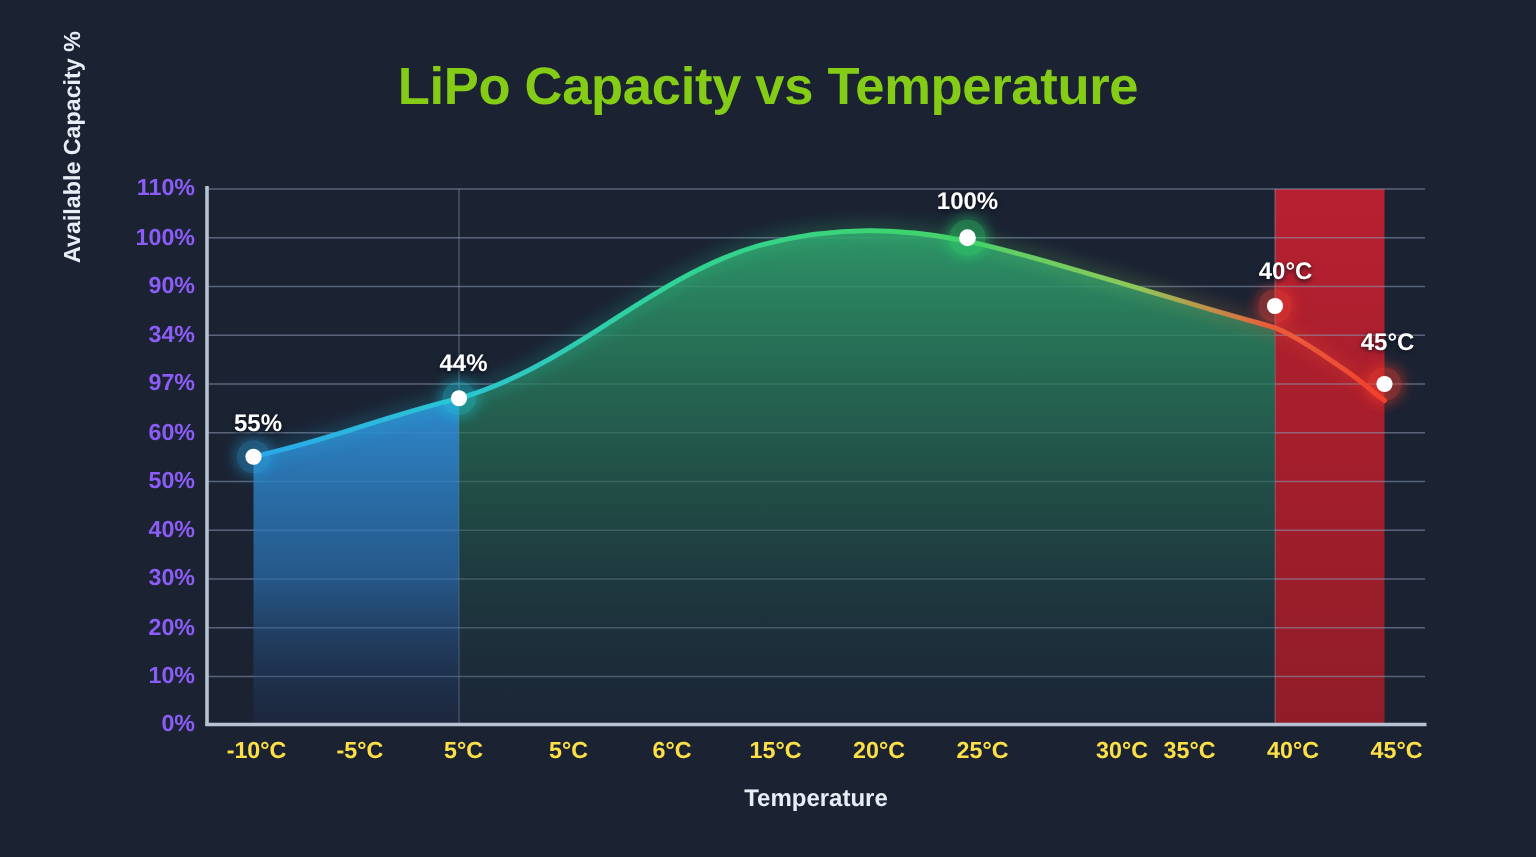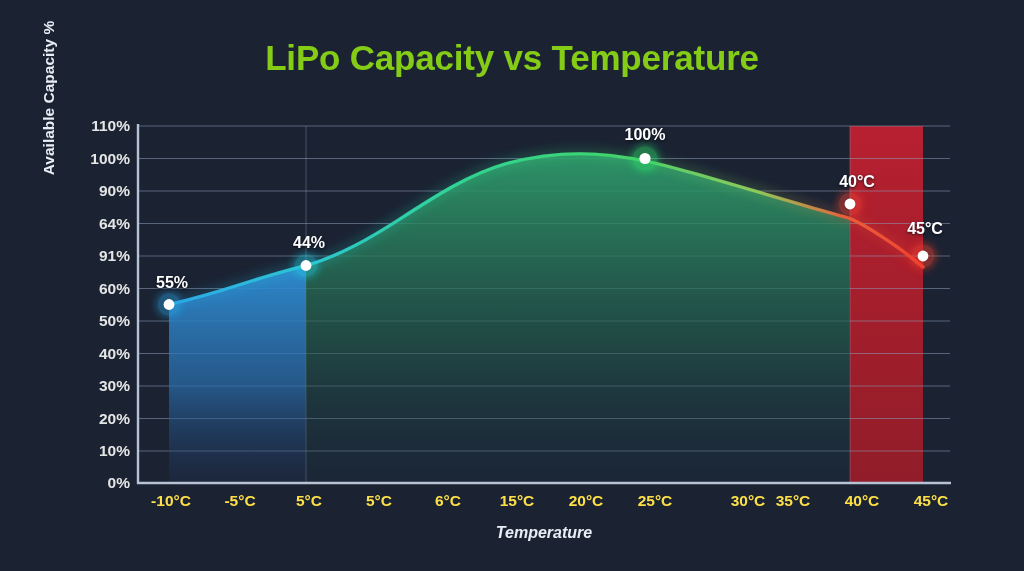--- a/index.html
+++ b/index.html
@@ -46,35 +46,34 @@
   }
   #x-axis-title {
     position: absolute;
     left: 138px;
     top: 524px;
     width: 812px;
     text-align: center;
     font-size: 16px;
     font-weight: bold;
     color: #e9edf5;
-    font-style: italic;
   }
   #plot-svg {
     position: absolute;
     left: 0;
     top: 0;
   }
   .y-tick-label {
     position: absolute;
     right: 0;
     width: 56px;
     text-align: right;
     font-size: 15.5px;
     font-weight: bold;
-    color: #e5e5e5;
+    color: #8b5cf6;
     transform: translateY(-50%);
   }
   #y-tick-layer {
     position: absolute;
     left: 72px;
     top: 0;
     width: 58px;
     height: 571px;
   }
   .x-tick-label {
@@ -207,22 +206,22 @@
     <g>
       <line x1="138" y1="124" x2="138" y2="484" stroke="#b7c2d4" stroke-width="2.4"></line>
       <line x1="137" y1="483" x2="951" y2="483" stroke="#b7c2d4" stroke-width="2.4"></line>
     </g>
   </svg>
 
   <div id="y-tick-layer">
     <div class="y-tick-label" style="top:126px">110%</div>
     <div class="y-tick-label" style="top:158.5px">100%</div>
     <div class="y-tick-label" style="top:191px">90%</div>
-    <div class="y-tick-label" style="top:223.5px">64%</div>
-    <div class="y-tick-label" style="top:256px">91%</div>
+    <div class="y-tick-label" style="top:223.5px">34%</div>
+    <div class="y-tick-label" style="top:256px">97%</div>
     <div class="y-tick-label" style="top:288.5px">60%</div>
     <div class="y-tick-label" style="top:321px">50%</div>
     <div class="y-tick-label" style="top:353.5px">40%</div>
     <div class="y-tick-label" style="top:386px">30%</div>
     <div class="y-tick-label" style="top:418.5px">20%</div>
     <div class="y-tick-label" style="top:451px">10%</div>
     <div class="y-tick-label" style="top:483px">0%</div>
   </div>
 
   <div>

